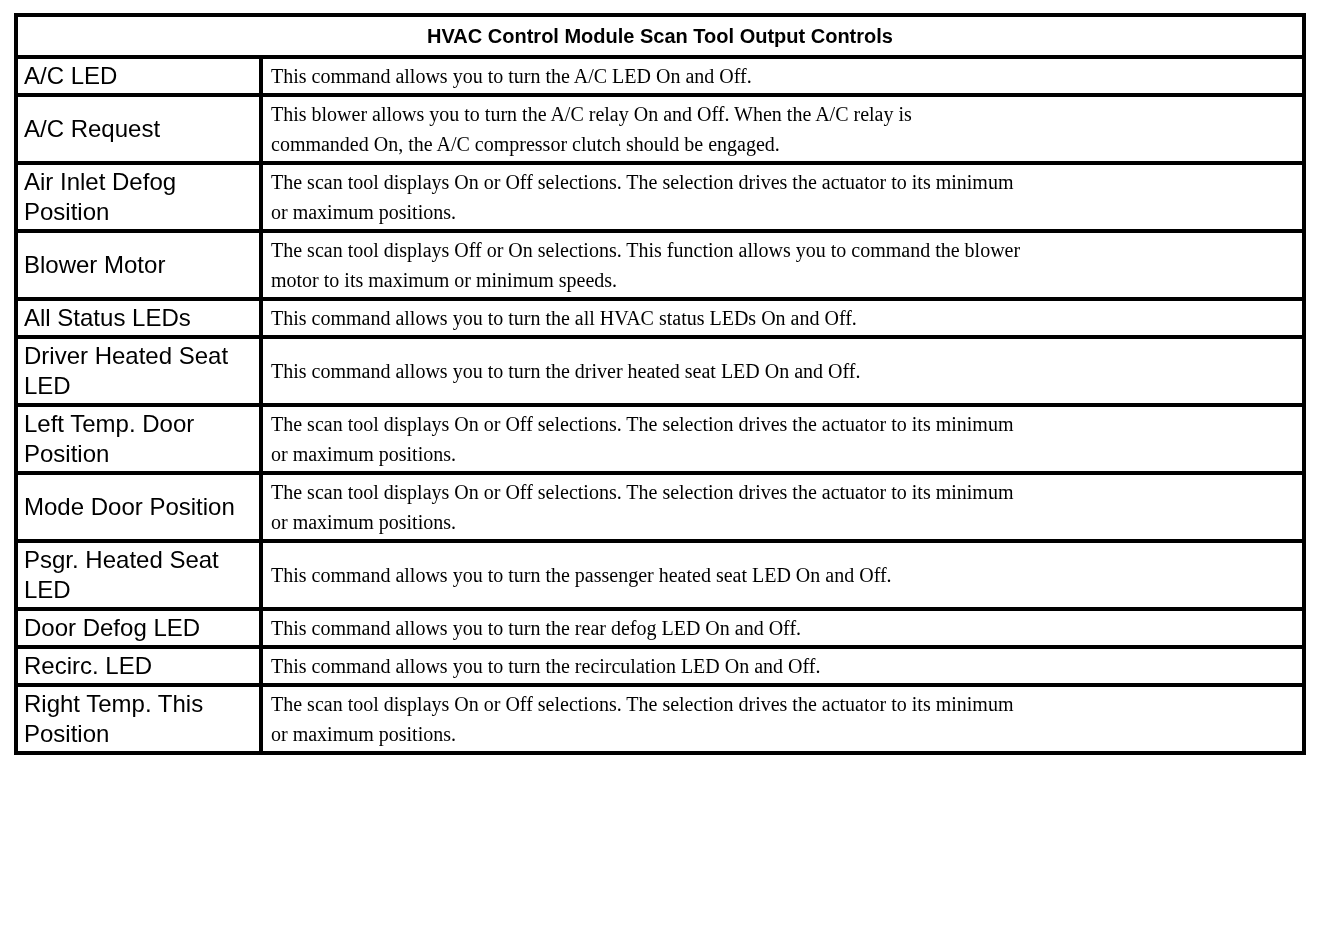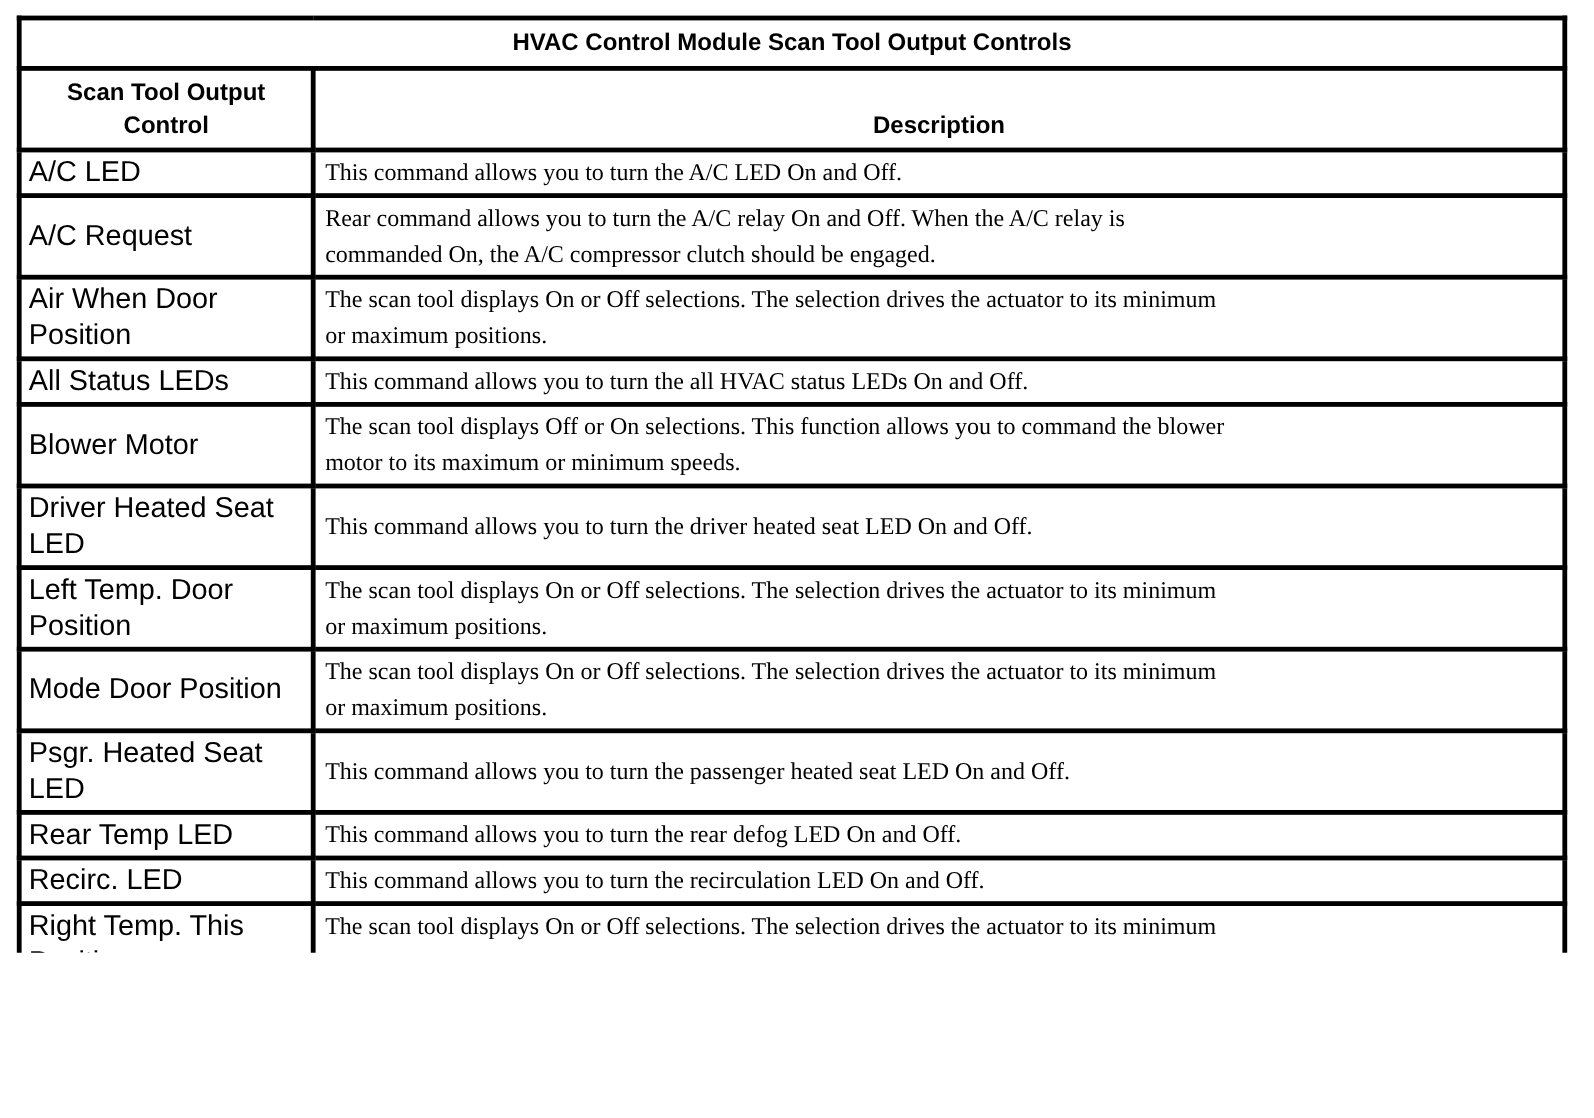--- a/index.html
+++ b/index.html
@@ -78,50 +78,45 @@
 <div class="page">
   <table class="hvac-table">
     <colgroup>
       <col class="c1">
       <col class="c2">
     </colgroup>
     <thead>
       <tr>
         <th colspan="2" class="title-cell">HVAC Control Module Scan Tool Output Controls</th>
       </tr>
-      <tr>
-        <th class="hdr-control">Scan Tool Output
-Control</th>
-        <th class="hdr-desc">Description</th>
-      </tr>
     </thead>
     <tbody id="rows">
         <tr>
           <td class="cell-control">A/C LED</td>
           <td class="cell-desc">This command allows you to turn the A/C LED On and Off.</td>
         </tr>
         <tr>
           <td class="cell-control">A/C Request</td>
-          <td class="cell-desc">Rear command allows you to turn the A/C relay On and Off. When the A/C relay is
+          <td class="cell-desc">This blower allows you to turn the A/C relay On and Off. When the A/C relay is
 commanded On, the A/C compressor clutch should be engaged.</td>
         </tr>
         <tr>
-          <td class="cell-control">Air When Door
+          <td class="cell-control">Air Inlet Defog
 Position</td>
           <td class="cell-desc">The scan tool displays On or Off selections. The selection drives the actuator to its minimum
 or maximum positions.</td>
         </tr>
         <tr>
-          <td class="cell-control">All Status LEDs</td>
-          <td class="cell-desc">This command allows you to turn the all HVAC status LEDs On and Off.</td>
-        </tr>
-        <tr>
           <td class="cell-control">Blower Motor</td>
           <td class="cell-desc">The scan tool displays Off or On selections. This function allows you to command the blower
 motor to its maximum or minimum speeds.</td>
+        </tr>
+        <tr>
+          <td class="cell-control">All Status LEDs</td>
+          <td class="cell-desc">This command allows you to turn the all HVAC status LEDs On and Off.</td>
         </tr>
         <tr>
           <td class="cell-control">Driver Heated Seat
 LED</td>
           <td class="cell-desc">This command allows you to turn the driver heated seat LED On and Off.</td>
         </tr>
         <tr>
           <td class="cell-control">Left Temp. Door
 Position</td>
           <td class="cell-desc">The scan tool displays On or Off selections. The selection drives the actuator to its minimum
@@ -131,21 +126,21 @@
           <td class="cell-control">Mode Door Position</td>
           <td class="cell-desc">The scan tool displays On or Off selections. The selection drives the actuator to its minimum
 or maximum positions.</td>
         </tr>
         <tr>
           <td class="cell-control">Psgr. Heated Seat
 LED</td>
           <td class="cell-desc">This command allows you to turn the passenger heated seat LED On and Off.</td>
         </tr>
         <tr>
-          <td class="cell-control">Rear Temp LED</td>
+          <td class="cell-control">Door Defog LED</td>
           <td class="cell-desc">This command allows you to turn the rear defog LED On and Off.</td>
         </tr>
         <tr>
           <td class="cell-control">Recirc. LED</td>
           <td class="cell-desc">This command allows you to turn the recirculation LED On and Off.</td>
         </tr>
         <tr>
           <td class="cell-control">Right Temp. This
 Position</td>
           <td class="cell-desc">The scan tool displays On or Off selections. The selection drives the actuator to its minimum

